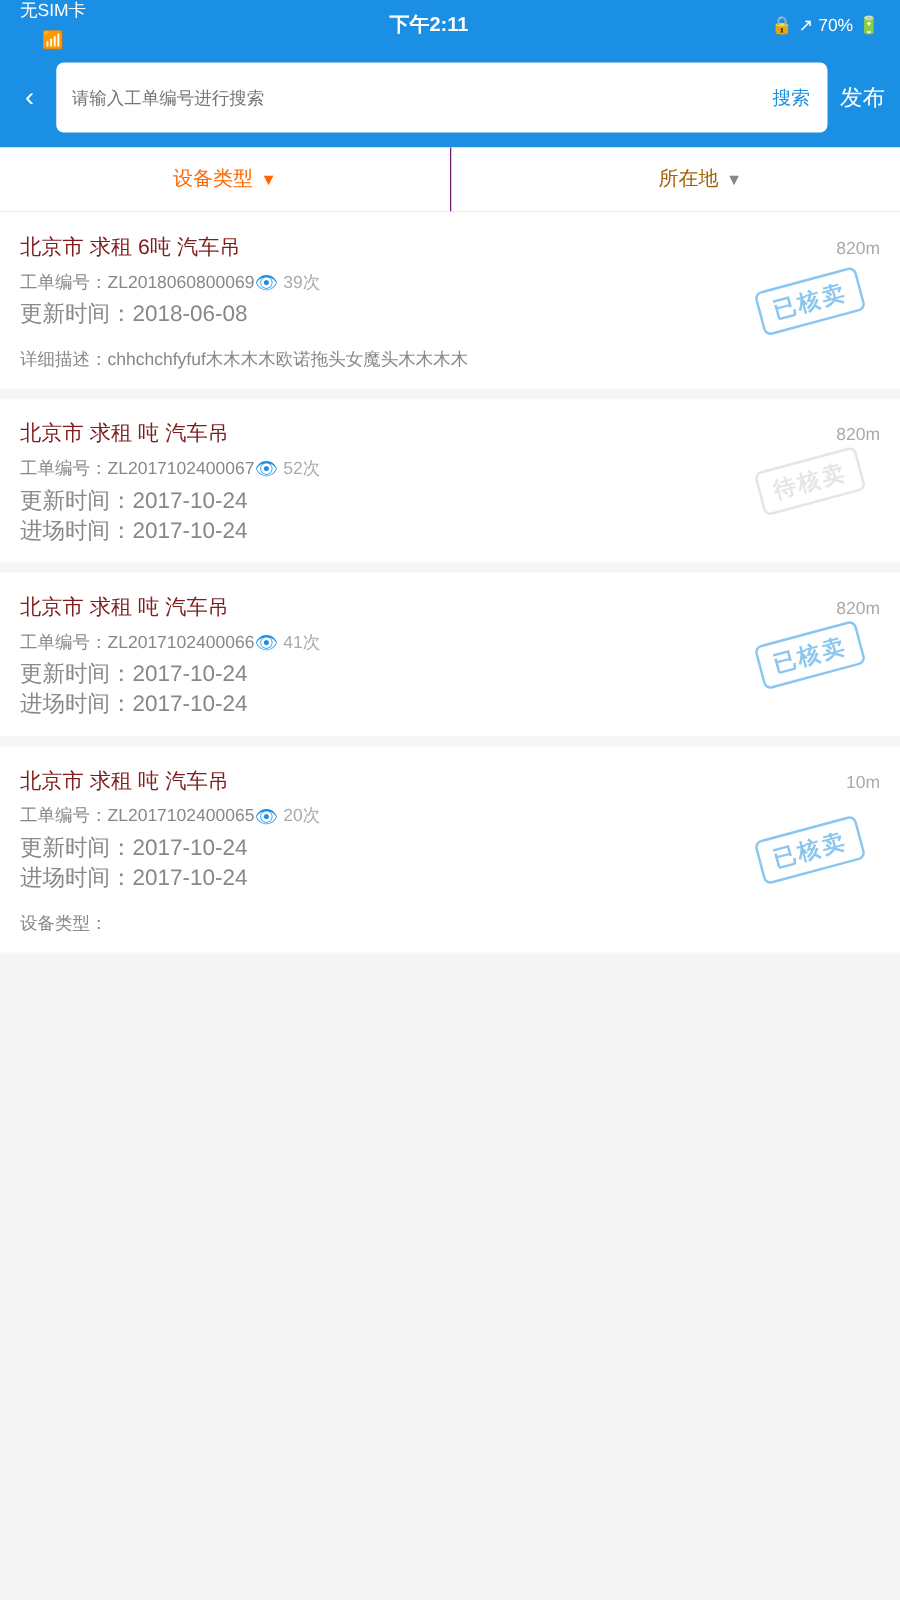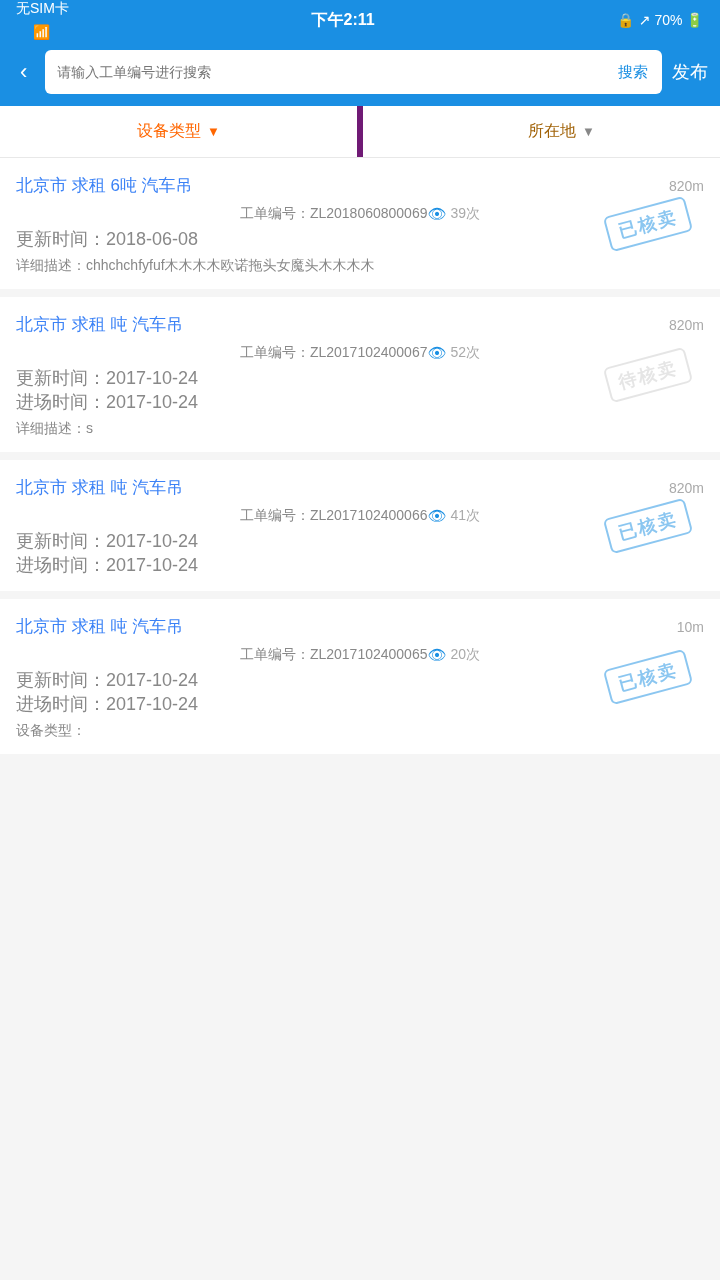--- a/index.html
+++ b/index.html
@@ -41,21 +41,21 @@
       cursor: pointer;
       padding: 4px 8px;
       flex-shrink: 0;
     }
     .search-bar {
       flex: 1;
       background: white;
       border-radius: 6px;
       display: flex;
       align-items: center;
-      height: 44px;
+      height: 56px;
       overflow: hidden;
     }
     .search-input {
       flex: 1;
       border: none;
       outline: none;
       padding: 0 12px;
       font-size: 14px;
       color: #999;
       background: transparent;
@@ -88,21 +88,21 @@
     .filter-item {
       flex: 1;
       display: flex;
       align-items: center;
       justify-content: center;
       gap: 6px;
       cursor: pointer;
       height: 100%;
     }
     .filter-item:first-child {
-      border-right: 6px solid #701a75;
+      border-right: 1px solid #701a75;
     }
     .filter-label {
       font-size: 16px;
     }
     .filter-label.active { color: #ff6600; }
     .filter-label.inactive { color: #a16207; margin-left: 40px; }
     .chevron { font-size: 13px; }
     .chevron.active { color: #ff6600; }
     .chevron.inactive { color: #888; }
 
@@ -117,32 +117,32 @@
       position: relative;
     }
     .item-header {
       display: flex;
       align-items: center;
       justify-content: space-between;
       margin-bottom: 8px;
     }
     .item-title {
       font-size: 17px;
-      color: #3b82f6;
+      color: #7f1d1d;
       font-weight: 500;
     }
     .item-distance {
       font-size: 14px;
       color: #aaa;
       margin-left: 44px;
     }
     .item-row {
       display: flex;
       align-items: center;
-      justify-content: center;
+      justify-content: flex-start;
       margin-bottom: 4px;
     }
     .item-label {
       font-size: 14px;
       color: #888;
     }
     .item-views {
       display: flex;
       align-items: center;
       gap: 4px;
@@ -153,21 +153,21 @@
       color: #1a8fe3;
       font-size: 15px;
     }
     .item-date {
       font-size: 18px;
       color: #888;
     }
     .item-desc {
       font-size: 14px;
       color: #888;
-      margin-top: 6px;
+      margin-top: 16px;
     }
 
     
     .stamp {
       position: absolute;
       right: 30px;
       top: 50%;
       transform: translateY(-50%) rotate(-15deg);
       border: 2px solid;
       border-radius: 6px;
@@ -242,21 +242,20 @@
     </div>
     <div class="item-row">
       <span class="item-label">工单编号：ZL2017102400067</span>
       <div class="item-views">
       <span class="eye-icon">👁</span>
       <span>52次</span>
     </div>
     </div>
     <div class="item-date">更新时间：2017-10-24</div>
     <div class="item-date">进场时间：2017-10-24</div>
-    <div class="item-desc">详细描述：s</div>
     <div class="stamp pending">待核卖</div>
   </div>
     <div class="list-item">
     <div class="item-header">
       <span class="item-title">北京市 求租 吨 汽车吊</span>
       <span class="item-distance">820m</span>
     </div>
     <div class="item-row">
       <span class="item-label">工单编号：ZL2017102400066</span>
       <div class="item-views">

